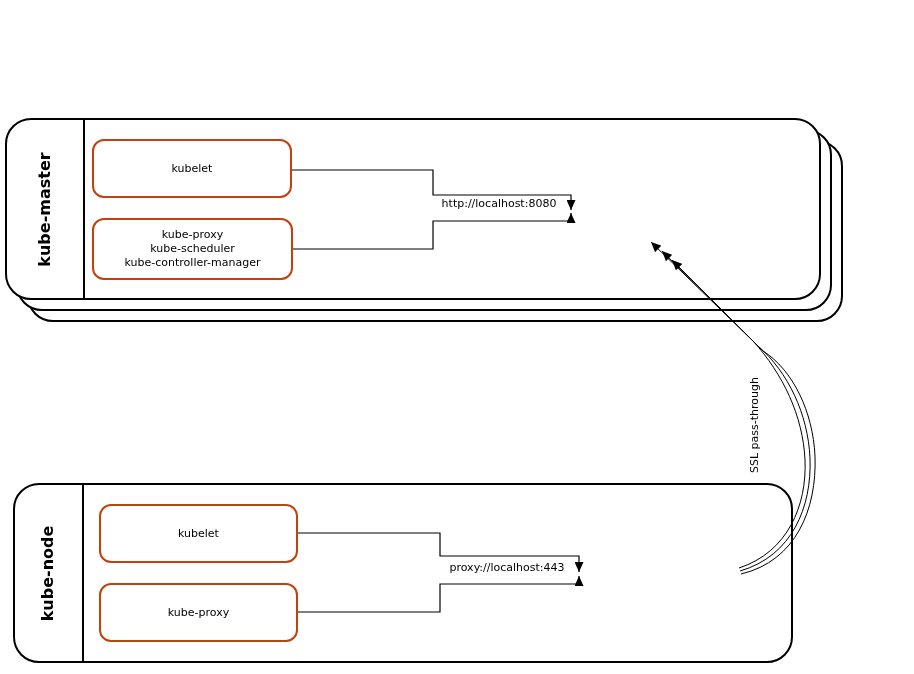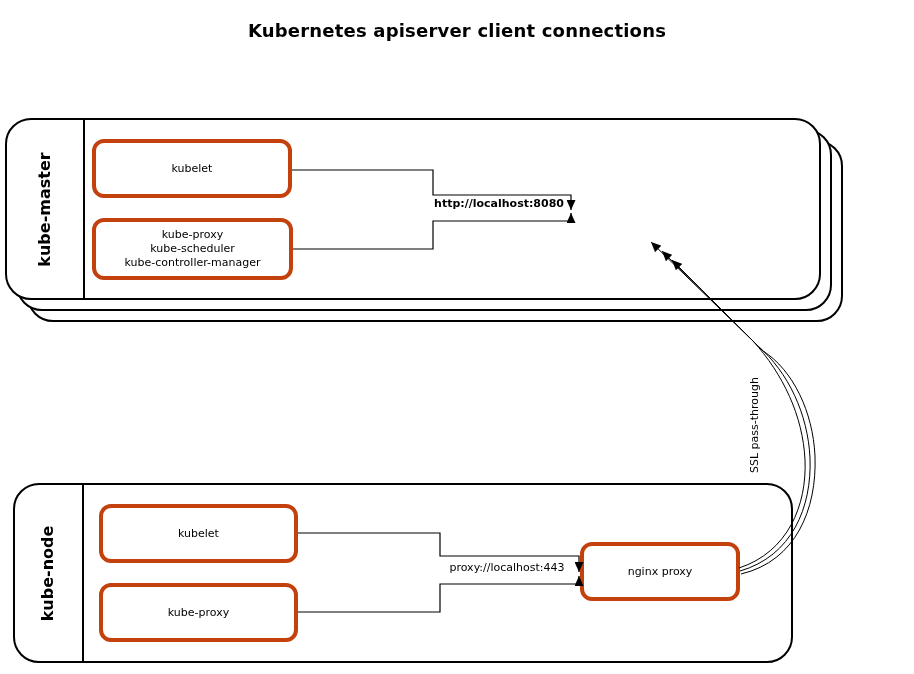--- a/index.html
+++ b/index.html
@@ -17,40 +17,39 @@
     box-sizing:border-box;
   }
   .label-strip{
     position:absolute;border-right:2px solid #000;box-sizing:border-box;
     display:flex;align-items:center;justify-content:center;
   }
   .vlabel{
     transform:rotate(-90deg);white-space:nowrap;font-weight:bold;font-size:16px;
   }
   .node-box{
-    position:absolute;background:#fff;border:4px solid #c2410c;border-radius:12px;
+    position:absolute;background:#fff;border:2px solid #c2410c;border-radius:12px;
     box-sizing:border-box;display:flex;flex-direction:column;
     align-items:center;justify-content:center;font-size:11px;line-height:14px;
     text-align:center;
   }
   .edge-label{
     position:absolute;font-size:11px;white-space:nowrap;transform:translate(-50%,-50%);
   }
   .ssl-label{
     position:absolute;font-size:11px;white-space:nowrap;
     transform:translate(-50%,-50%) rotate(-90deg);
   }
   svg.wires{position:absolute;left:0;top:0;pointer-events:none;}
 </style>
 </head>
 <body>
 
 <div class="canvas">
 
-  <div class="title">Kubernetes apiserver client connections</div>
 
   <div class="cluster" style="left:27px;top:140px;width:816px;height:182px;"></div>
   <div class="cluster" style="left:16px;top:129px;width:816px;height:182px;"></div>
   <div class="cluster" style="left:5px;top:118px;width:816px;height:182px;"></div>
   <div class="label-strip" style="left:5px;top:118px;width:80px;height:182px;">
     <span class="vlabel">kube-master</span>
   </div>
 
   <div class="cluster" style="left:13px;top:483px;width:780px;height:180px;"></div>
   <div class="label-strip" style="left:13px;top:483px;width:71px;height:180px;">
@@ -65,25 +64,22 @@
     <span>kube-scheduler</span>
     <span>kube-controller-manager</span>
   </div>
 
   <div class="node-box" style="left:99px;top:504px;width:199px;height:59px;">
     <span>kubelet</span>
   </div>
   <div class="node-box" style="left:99px;top:583px;width:199px;height:59px;">
     <span>kube-proxy</span>
   </div>
-  <div class="node-box" style="left:580px;top:542px;width:160px;height:59px;">
-    <span>nginx proxy</span>
-  </div>
 
-  <div class="edge-label" style="left:499px;top:203px;font-weight:bold;">http://localhost:8080</div>
+  <div class="edge-label" style="left:499px;top:203px;">http://localhost:8080</div>
   <div class="edge-label" style="left:507px;top:567px;">proxy://localhost:443</div>
   <div class="ssl-label" style="left:754px;top:425px;">SSL pass-through</div>
 
   <svg class="wires" width="914" height="674" viewBox="0 0 914 674">
     <defs>
       <marker id="arrow" markerWidth="11" markerHeight="9" refX="10" refY="4.5" orient="auto" markerUnits="userSpaceOnUse">
         <path d="M0,0 L10,4.5 L0,9 z" fill="#000"></path>
       </marker>
     </defs>
     <g fill="none" stroke="#000" stroke-width="1.2">

